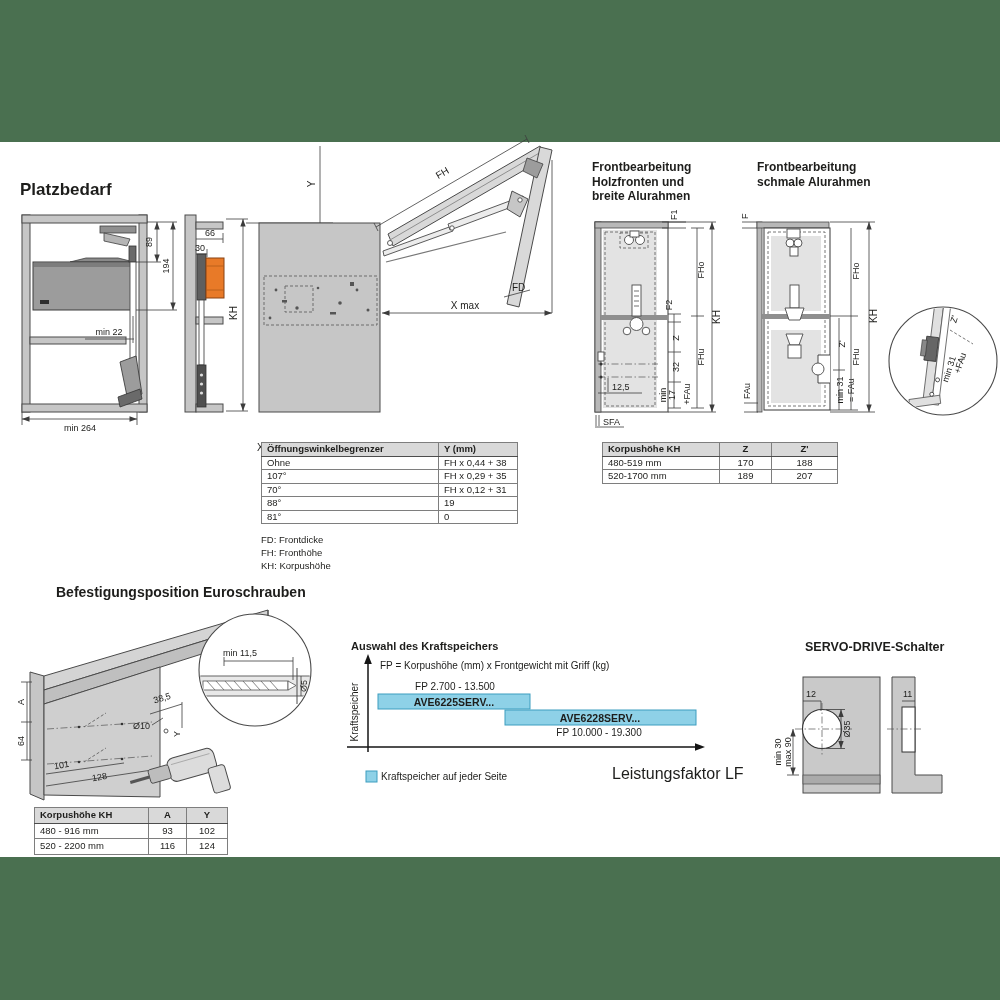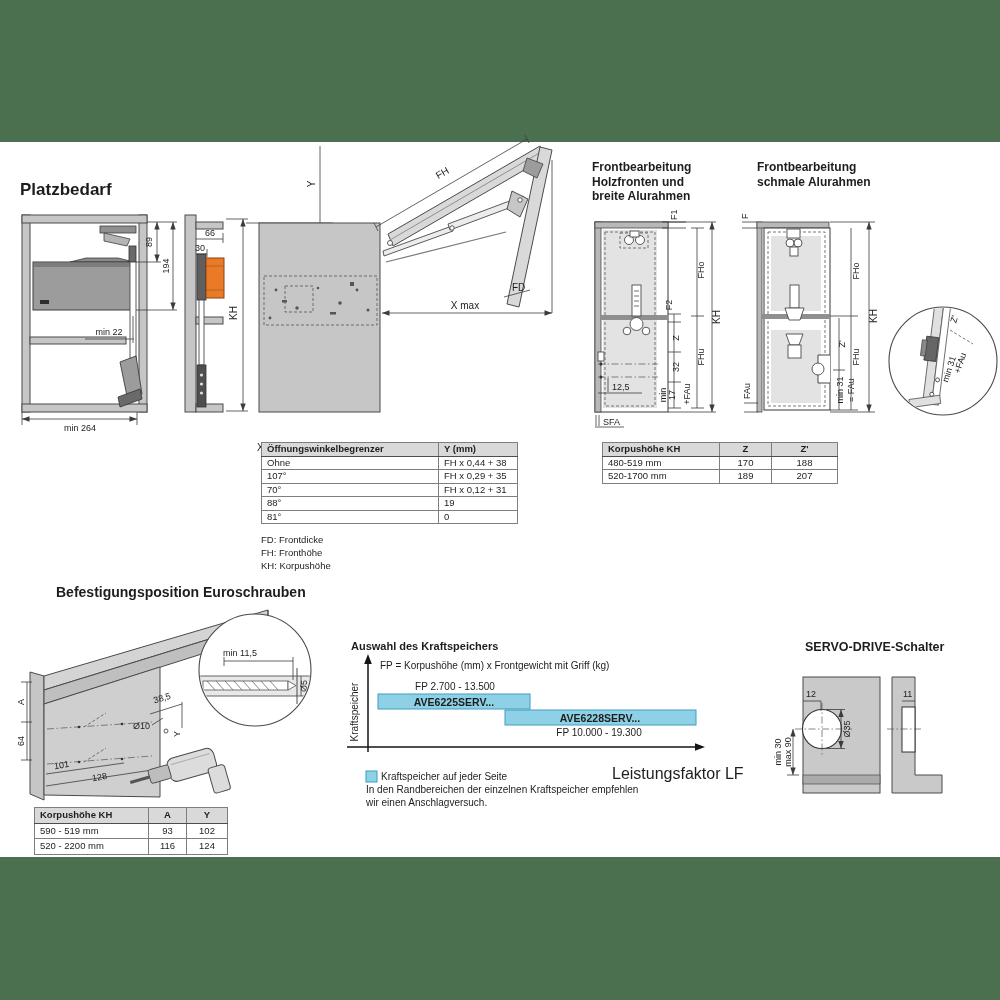--- a/index.html
+++ b/index.html
@@ -535,36 +535,32 @@
   <table class="tbl tbl3" style="left:34px;top:807px;">
     <thead>
       <tr>
         <th style="width:103px;">Korpushöhe KH</th>
         <th style="width:27px;" class="num">A</th>
         <th style="width:30px;" class="num">Y</th>
       </tr>
     </thead>
     <tbody>
       <tr>
-          <td>590 - 519 mm</td>
+          <td>480 - 916 mm</td>
           <td class="num">93</td>
           <td class="num">102</td>
         </tr>
       <tr>
           <td>520 - 2200 mm</td>
           <td class="num">116</td>
           <td class="num">124</td>
         </tr>
     </tbody>
   </table>
 
   <div class="h" style="left:351px;top:640px;font-size:11px;">Auswahl des Kraftspeichers</div>
   <div class="txt" style="left:380px;top:660px;font-size:10px;text-align:center;">FP = Korpushöhe (mm) x Frontgewicht mit Griff (kg)</div>
   <div class="txt" style="left:612px;top:765px;font-size:16px;">Leistungsfaktor LF</div>
   <div class="txt" style="left:381px;top:771px;font-size:10px;">Kraftspeicher auf jeder Seite</div>
-  <div class="abs" style="left:366px;top:784px;font-size:10px;line-height:12.5px;">
-    <div>In den Randbereichen der einzelnen Kraftspeicher empfehlen</div>
-    <div>wir einen Anschlagversuch.</div>
-  </div>
 
   <div class="h" style="left:777px;top:640px;font-size:12.5px;margin-left:28px;">SERVO-DRIVE-Schalter</div>
 
 </div>
 
 </body></html>

